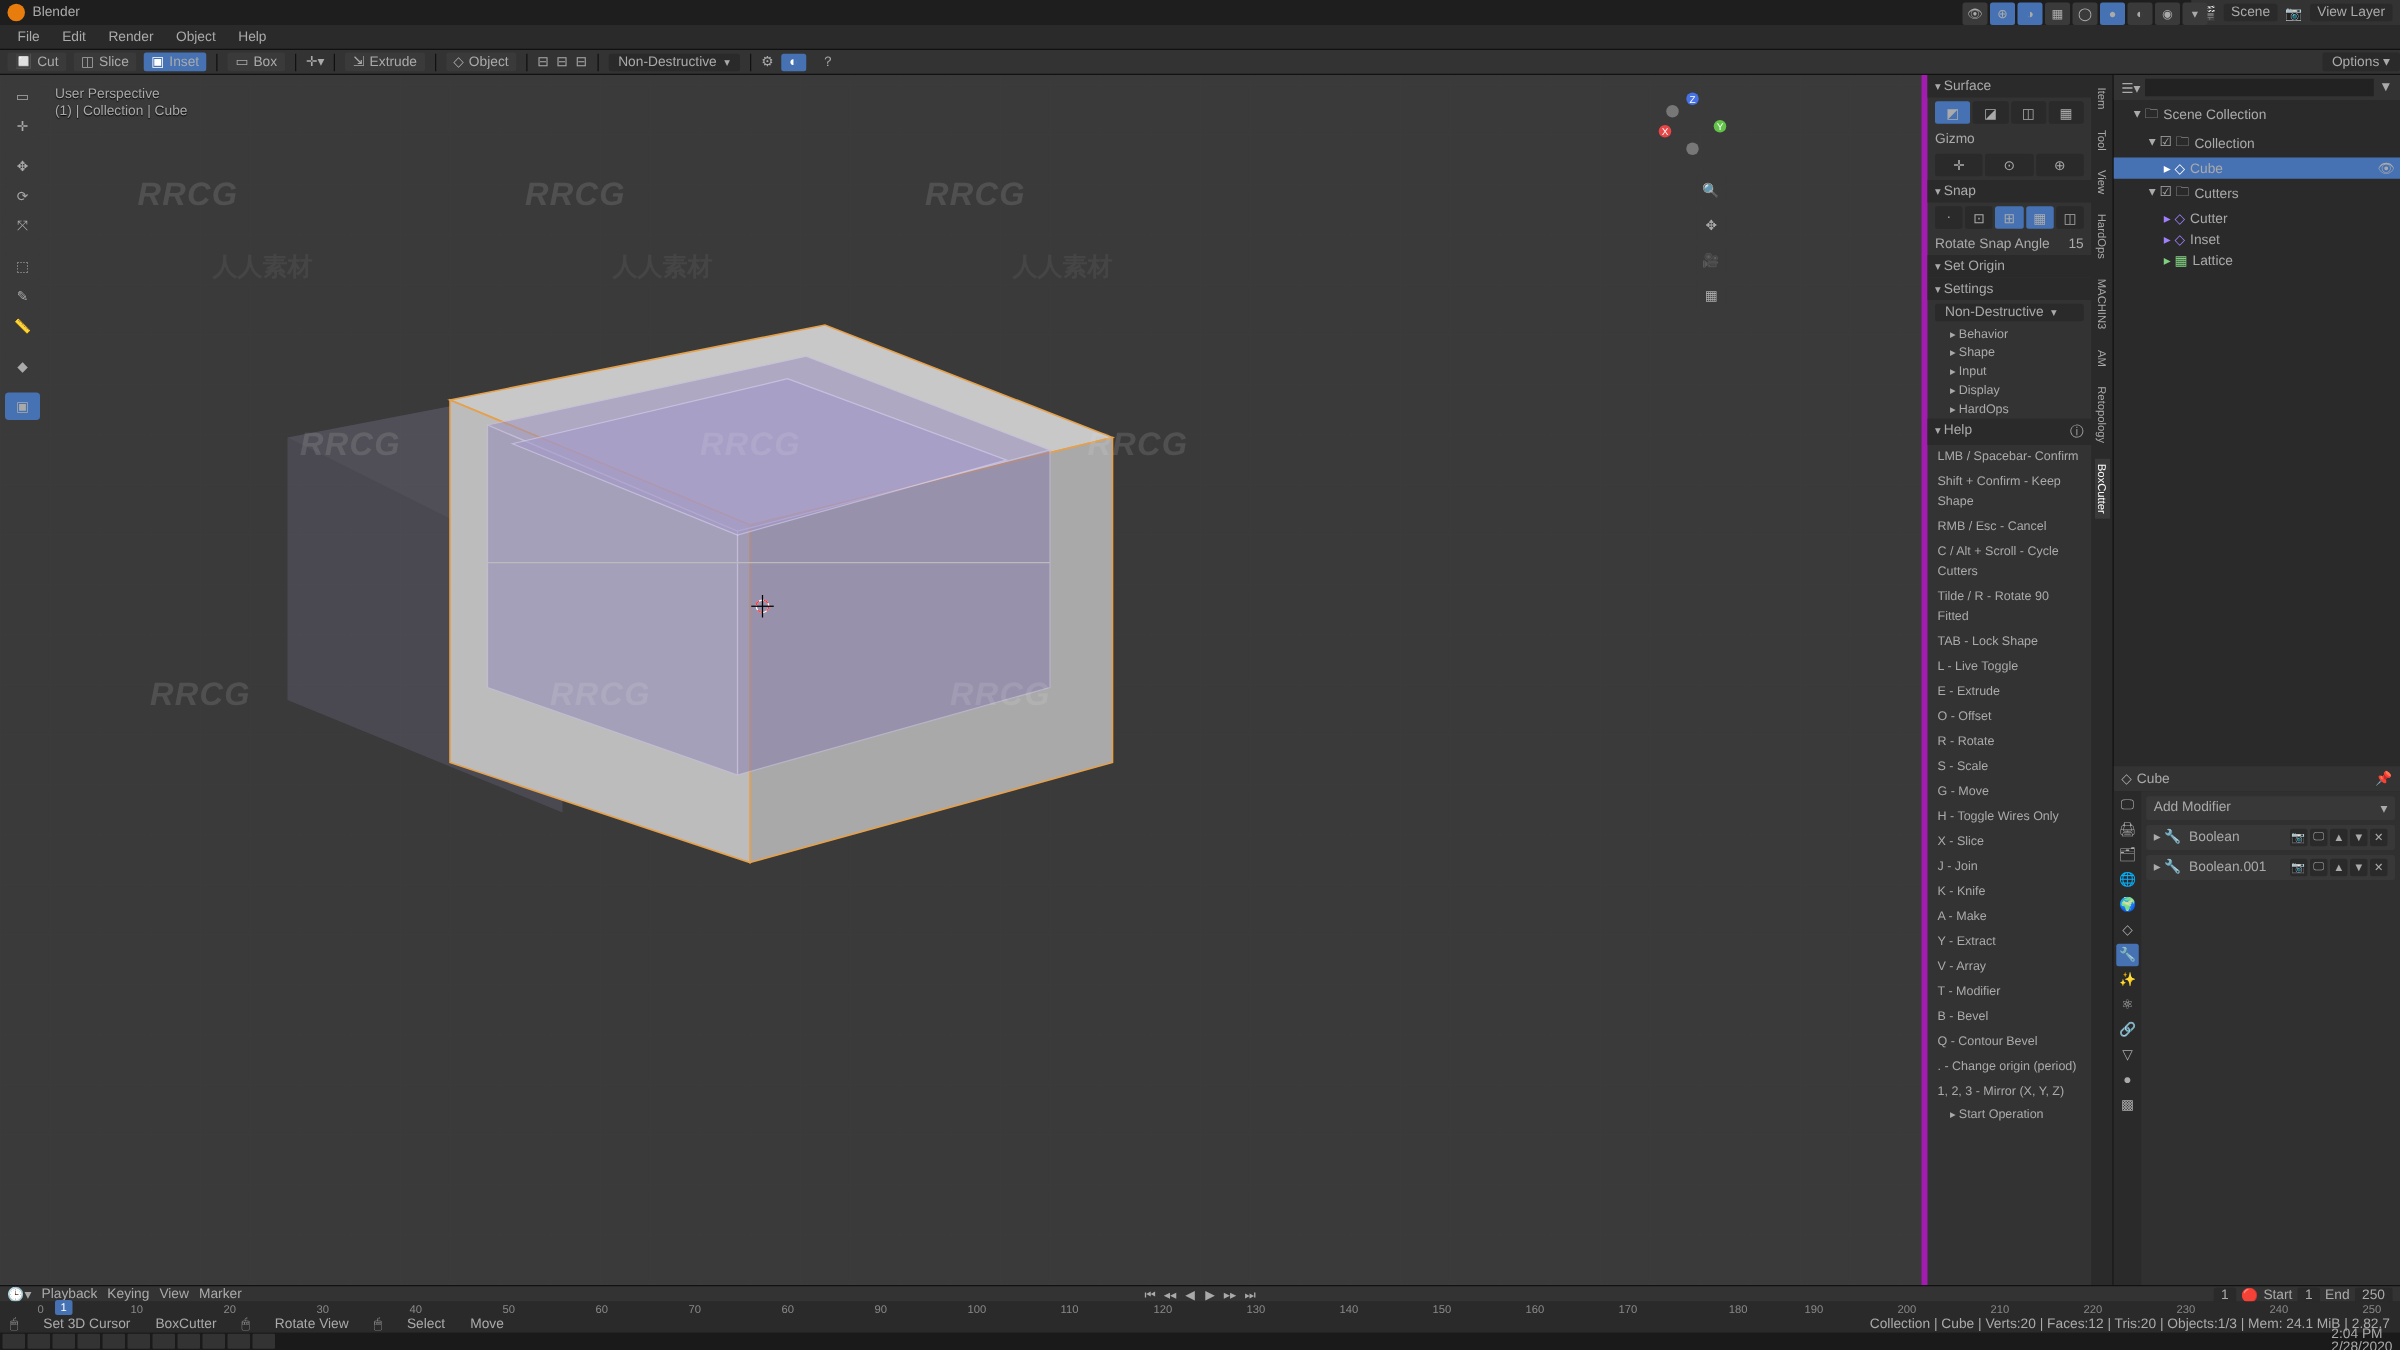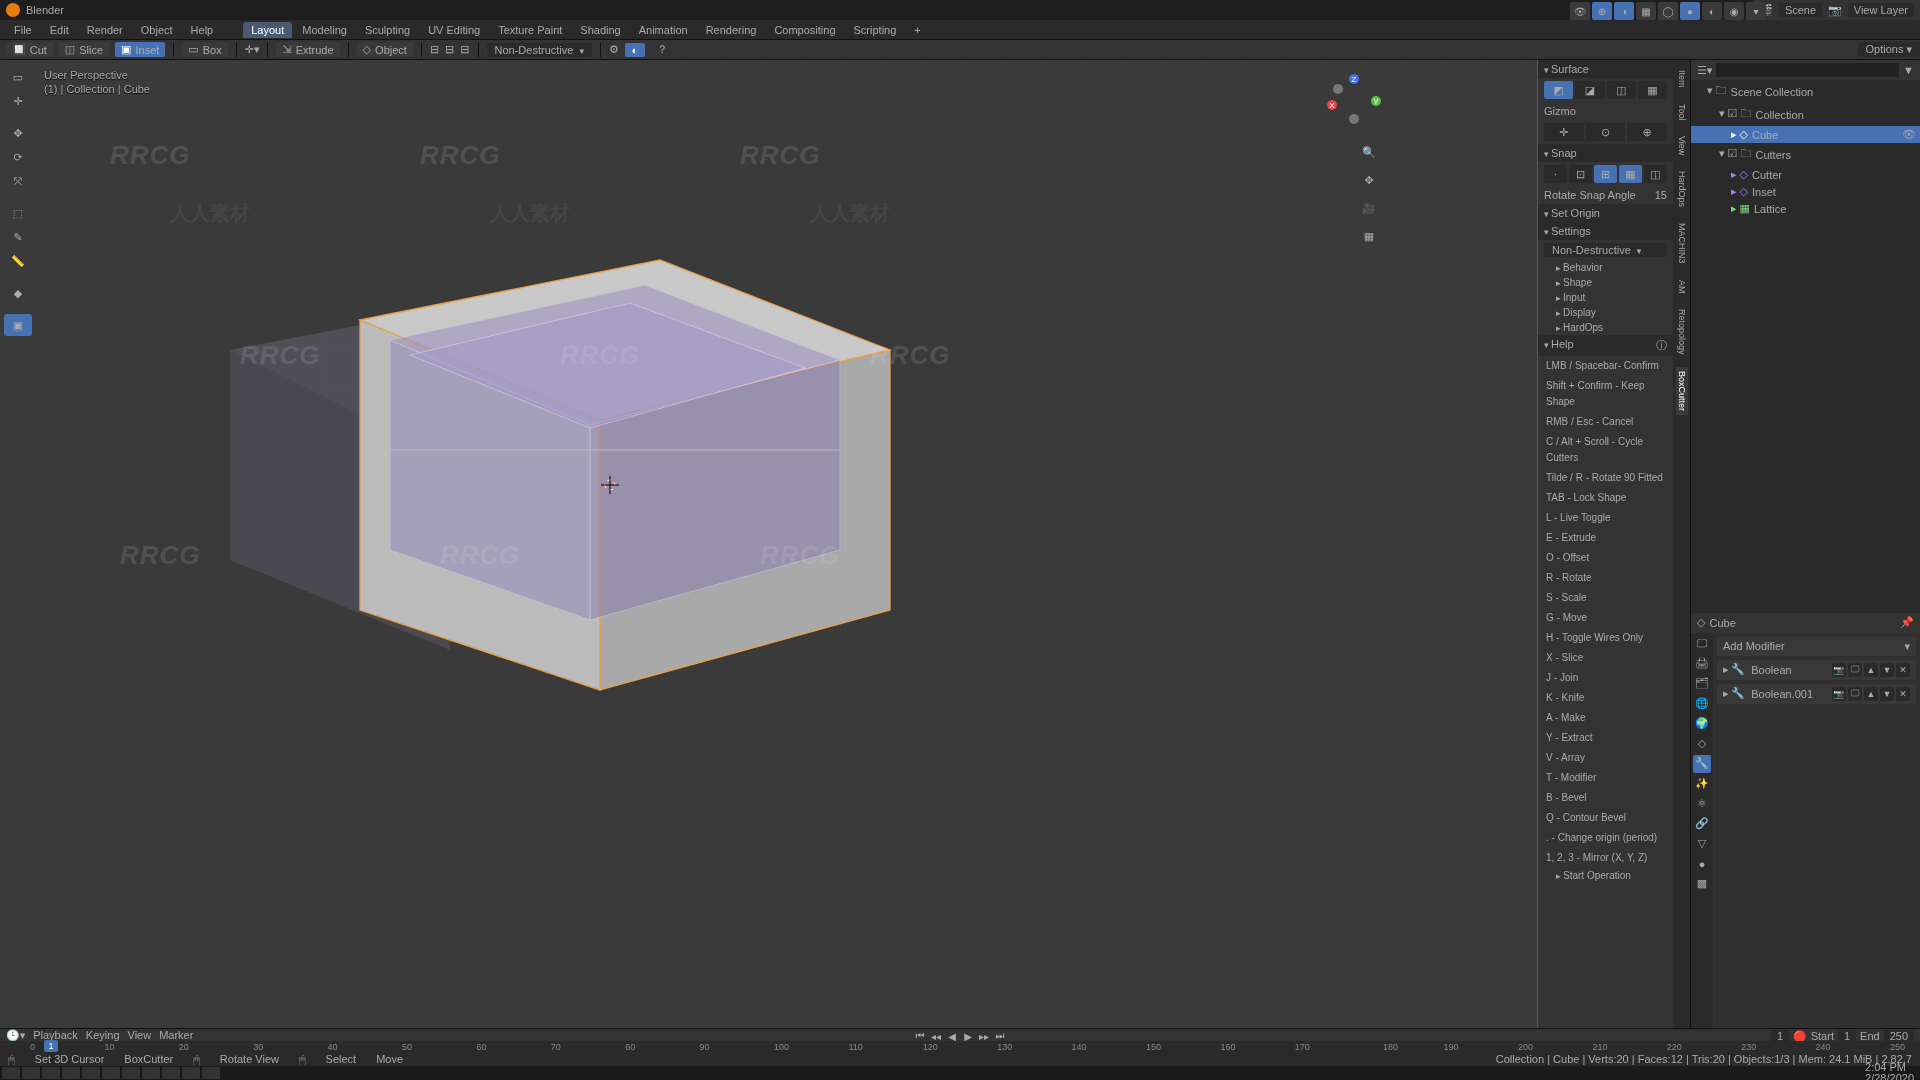--- a/index.html
+++ b/index.html
@@ -19,21 +19,21 @@
 .center-area { position:absolute; left:0; right:0; top:60px; bottom:52px; display:flex; }
 .vp { flex:1; background:#3a3a3a; position:relative; overflow:hidden; }
 .vp-grid { position:absolute; inset:0; background:
   repeating-linear-gradient(0deg,#444 0 1px,transparent 1px 40px),
   repeating-linear-gradient(90deg,#444 0 1px,transparent 1px 40px); opacity:0.15;}
 .toolside { position:absolute; left:4px; top:6px; width:28px; display:flex; flex-direction:column; gap:2px; }
 .toolside .ti { width:28px; height:22px; background:#3a3a3a; border-radius:3px; display:flex; align-items:center; justify-content:center; }
 .toolside .ti.active { background:#4672b4; }
 .vp-info { position:absolute; left:44px; top:8px; font-size:10px; line-height:1.3; color:#ddd; text-shadow:0 1px 1px #000; }
 .insettext { position:absolute; left:34px; top:555px; font-size:80px; color:#f5f5f5; font-weight:300; }
-.rpanel { width:136px; background:#333; border-left:1px solid #a21caf; display:flex; flex-direction:column; font-size:10px; }
+.rpanel { width:136px; background:#333; border-left:5px solid #a21caf; display:flex; flex-direction:column; font-size:10px; }
 .rpanel .sec-head { background:#2a2a2a; padding:3px 6px; }
 .rpanel .sec-head::before{content:"▾ "; font-size:9px;}
 .rpanel .rrow { padding:3px 6px; display:flex; align-items:center; gap:3px; }
 .rpanel .btnset { display:flex; gap:2px; padding:3px 6px; }
 .rpanel .btnset .pb { flex:1; height:18px; background:#2a2a2a; border-radius:2px; display:flex; align-items:center; justify-content:center; }
 .rpanel .btnset .pb.on { background:#4672b4; }
 .rpanel .sub { padding:2px 6px 2px 18px; font-size:10px; }
 .rpanel .sub::before{content:"▸ ";font-size:9px;}
 .rpanel .linehelp { padding:2px 8px; font-size:10px; line-height:1.6; }
 .taby { width:17px; background:#2a2a2a; display:flex; flex-direction:column; align-items:center; gap:8px; padding-top:6px;}
@@ -87,33 +87,20 @@
   <span style="width:14px;height:14px;background:#e87d0d;border-radius:50%;margin-right:6px;"></span>
   <span>Blender</span>
 </div>
 
 <div class="menubar">
   <span class="m">File</span>
   <span class="m">Edit</span>
   <span class="m">Render</span>
   <span class="m">Object</span>
   <span class="m">Help</span>
-  <div class="workmenu">
-    <span class="w active">Layout</span>
-    <span class="w">Modeling</span>
-    <span class="w">Sculpting</span>
-    <span class="w">UV Editing</span>
-    <span class="w">Texture Paint</span>
-    <span class="w">Shading</span>
-    <span class="w">Animation</span>
-    <span class="w">Rendering</span>
-    <span class="w">Compositing</span>
-    <span class="w">Scripting</span>
-    <span class="w">+</span>
-  </div>
   <div class="scenehead">
     <span>🎬</span>
     <span class="ddrop2">Scene</span>
     <span>📷</span>
     <span class="ddrop2">View Layer</span>
   </div>
 </div>
 
 <div class="toolbar">
   <span class="btn">🔲<span>Cut</span></span>

